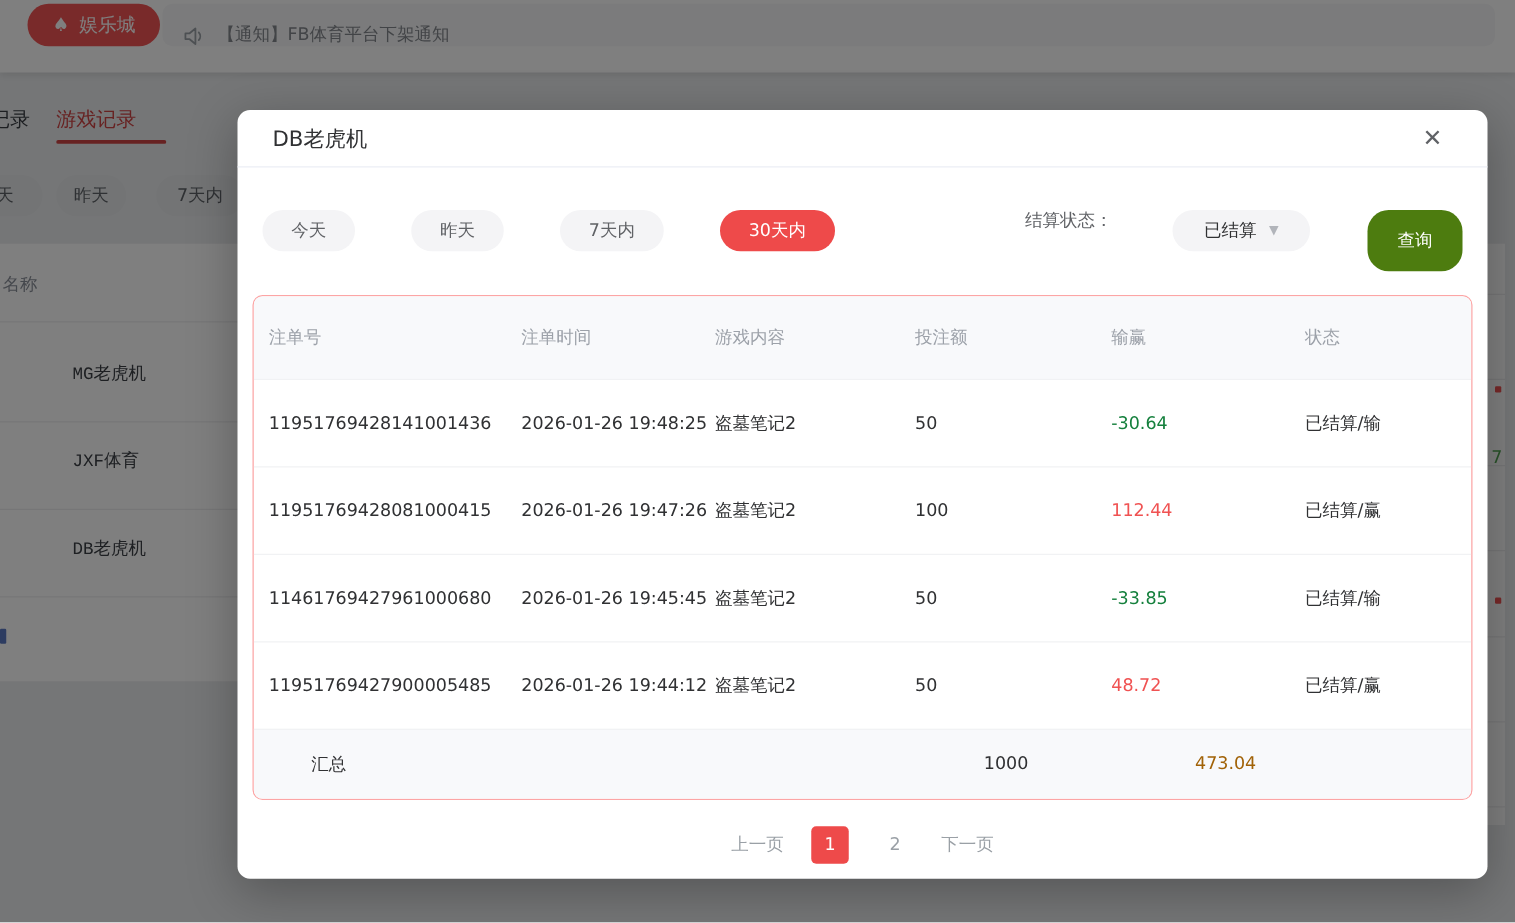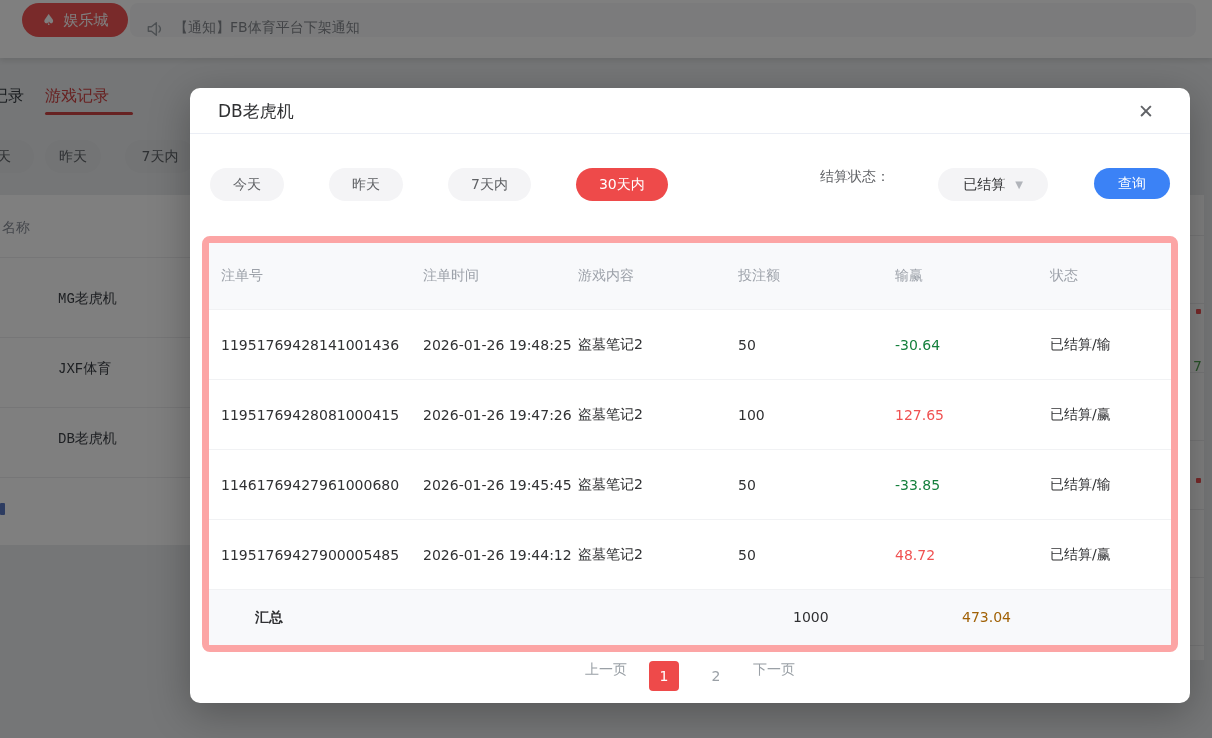--- a/index.html
+++ b/index.html
@@ -41,34 +41,34 @@
   .modal-title { position:absolute; left:28px; top:12px; font-size:17px; color:#303133; }
   .modal-close { position:absolute; right:36px; top:10px; font-size:19px; color:#606266; cursor:pointer; line-height:1.4; }
 
   .filter-row { position:absolute; left:20px; right:20px; top:80px; height:33px; display:flex; align-items:flex-start;gap:36px; }
   .pill { height:33px; padding:0 23px; margin-right:9px; border-radius:17px; background:#f4f4f6; color:#606266; font-size:14px; display:flex; align-items:center; cursor:pointer; }
   .pill.active { background:#ee4a4a; color:#fff; }
   .filter-spacer { flex:1; }
   .settle-label { font-size:14px; color:#606266; margin-right:12px; }
   .select-pill { height:33px; min-width:110px; border-radius:17px; background:#f4f4f6; display:flex; align-items:center; justify-content:center; gap:10px; padding:0 16px; font-size:14px; color:#303133; cursor:pointer; margin-right:10px; }
   .select-pill .caret { font-size:10px; color:#b1b4ba; }
-  .query-btn { height:31px; padding:0 24px; border-radius:17px; background:#3b82f6; color:#fff; font-size:14px; display:flex; align-items:center; border:none; cursor:pointer; }
-
-  .rec-table { position:absolute; left:12px; right:12px; top:148px; border:7px solid #fca5a5; border-radius:8px; overflow:hidden; background:#fff; }
+  .query-btn { height:49px; padding:0 24px; border-radius:17px; background:#4d7c0f; color:#fff; font-size:14px; display:flex; align-items:center; border:none; cursor:pointer; }
+
+  .rec-table { position:absolute; left:12px; right:12px; top:148px; border:1px solid #fca5a5; border-radius:8px; overflow:hidden; background:#fff; }
   .trow { display:grid; grid-template-columns:202px 155px 160px 157px 155px 1fr; align-items:center; padding-left:12px; }
   .trow.head { height:66px; background:#f8f9fb; color:#9ca1a9; font-size:14px; }
   .trow.data { height:70px; border-top:1px solid #f1f2f4; color:#303133; font-size:14px; }
   .cell.green { color:#15803d; }
   .cell.red { color:#f05252; }
   .summary { position:relative; height:56px; background:#f8f9fb; border-top:1px solid #f1f2f4; font-size:14px; color:#303133; }
-  .summary .s-label { position:absolute; left:46px; top:19px;font-weight:bold; }
+  .summary .s-label { position:absolute; left:46px; top:19px; }
   .summary .s-amount { position:absolute; left:548px; top:19px;margin-left:36px; }
   .summary .s-win { position:absolute; left:753px; top:19px; color:#a16207; }
 
-  .pagination { position:absolute; left:0; right:0; top:573px; display:flex; align-items:flex-start; justify-content:center; gap:22px; }
+  .pagination { position:absolute; left:0; right:0; top:573px; display:flex; align-items:center; justify-content:center; gap:22px; }
   .page-link { font-size:14px; color:#9aa0a6; cursor:pointer; }
   .page-num { min-width:30px; height:30px; display:flex; align-items:center; justify-content:center; font-size:14px; color:#9aa0a6; cursor:pointer; border-radius:4px; }
   .page-num.active { background:#ee4a4a; color:#fff; }
 </style>
 </head>
 <body>
 
 <div class="stage">
 
   <div class="bg">
@@ -158,21 +158,21 @@
         <span class="cell">盗墓笔记2</span>
         <span class="cell">50</span>
         <span class="cell green">-30.64</span>
         <span class="cell">已结算/输</span>
       </div>
       <div class="trow data">
         <span class="cell">11951769428081000415</span>
         <span class="cell">2026-01-26 19:47:26</span>
         <span class="cell">盗墓笔记2</span>
         <span class="cell">100</span>
-        <span class="cell red">127.65</span>
+        <span class="cell red">112.44</span>
         <span class="cell">已结算/赢</span>
       </div>
       <div class="trow data">
         <span class="cell">11461769427961000680</span>
         <span class="cell">2026-01-26 19:45:45</span>
         <span class="cell">盗墓笔记2</span>
         <span class="cell">50</span>
         <span class="cell green">-33.85</span>
         <span class="cell">已结算/输</span>
       </div>

